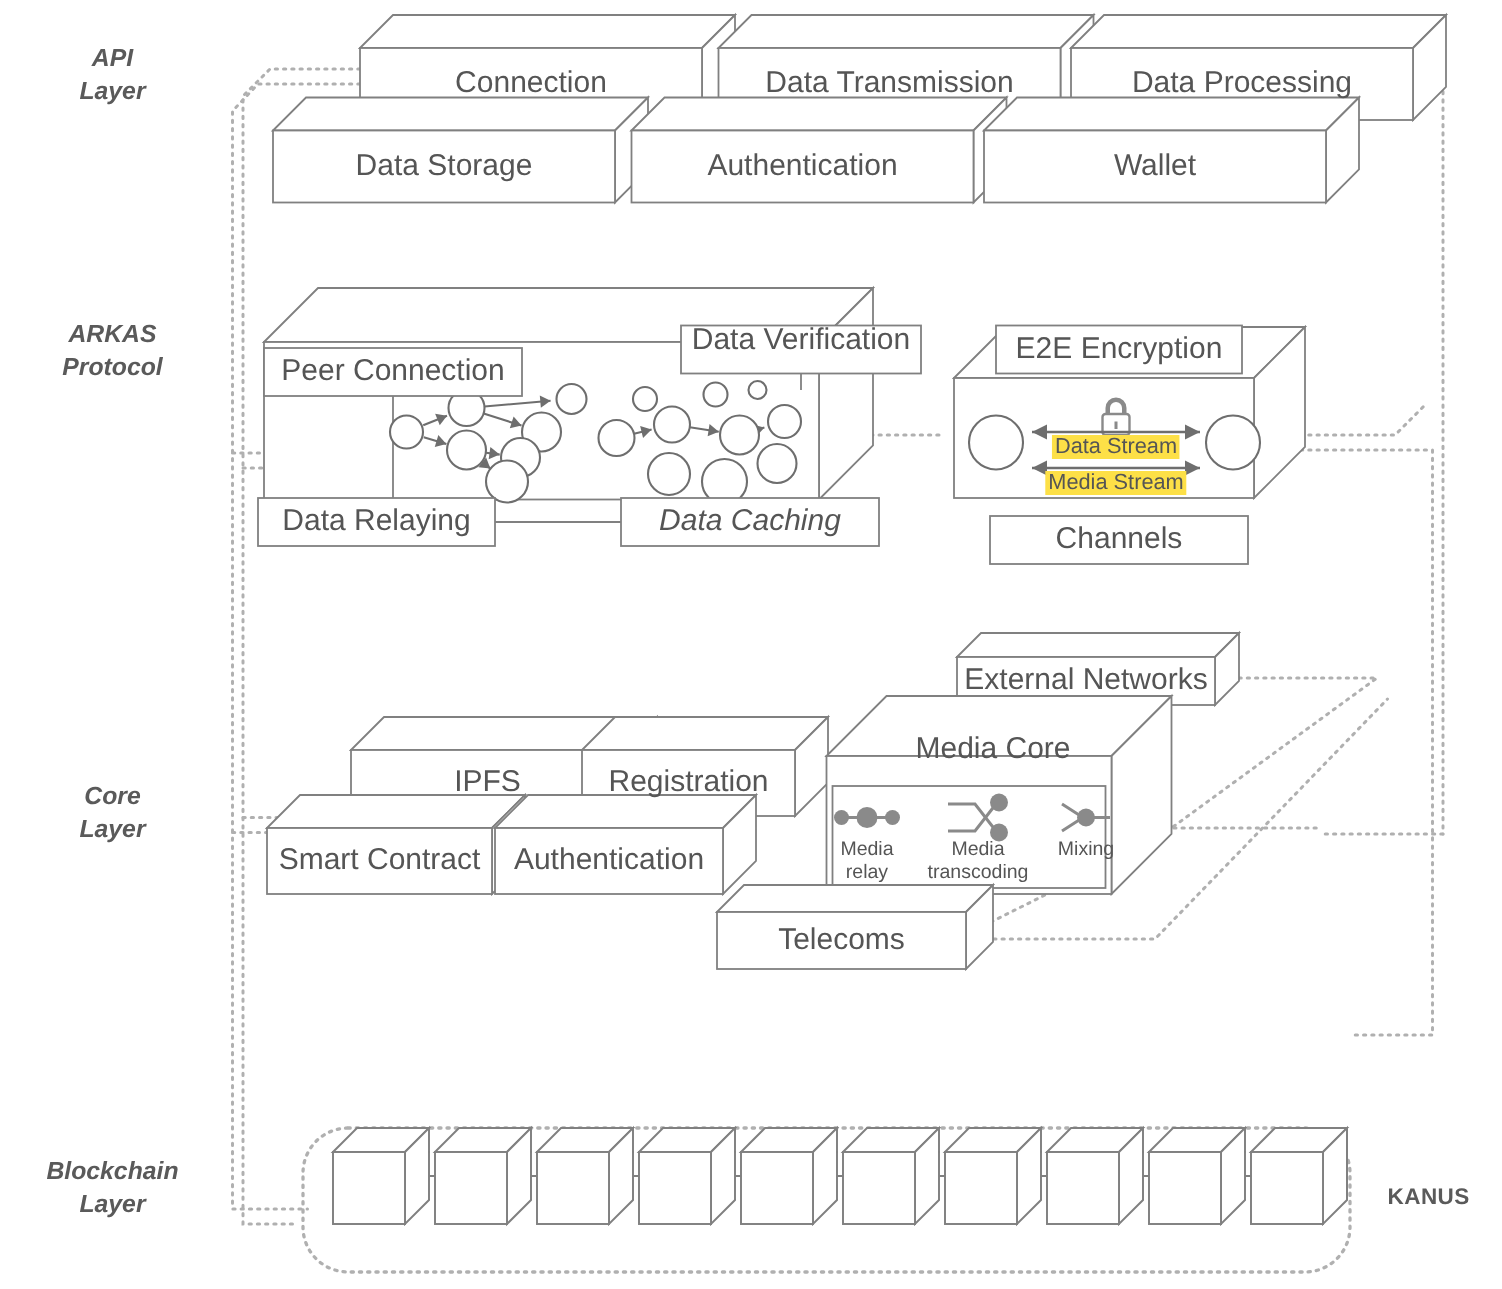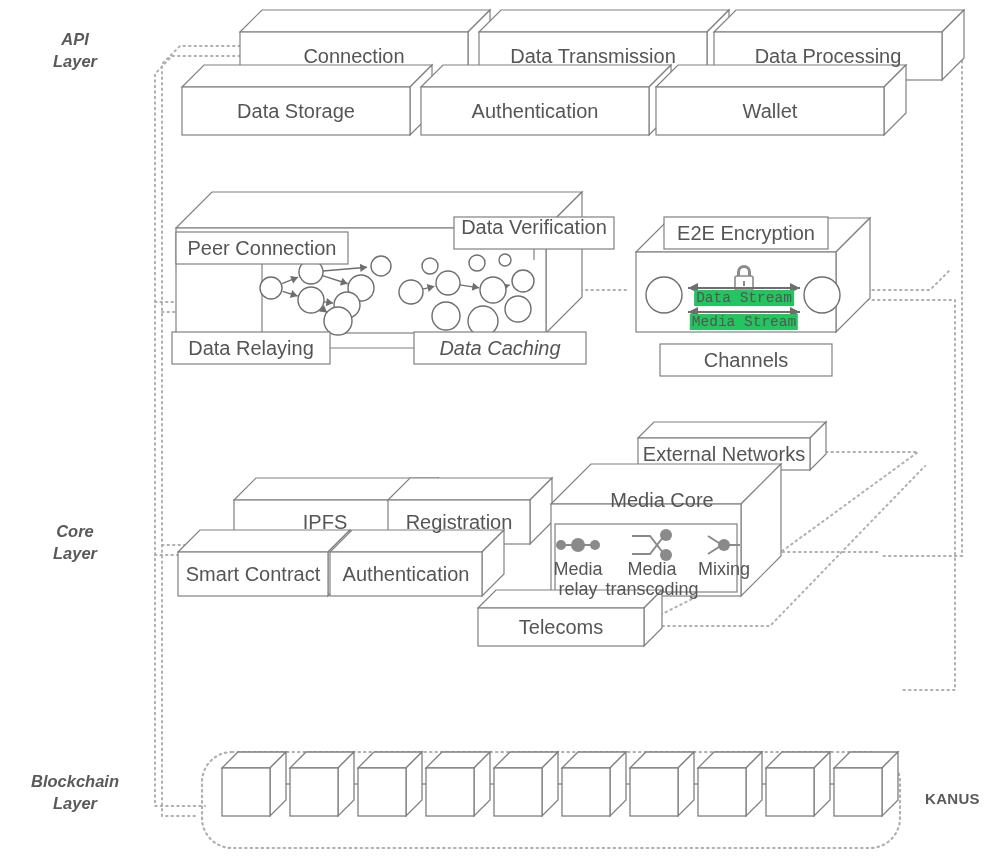--- a/index.html
+++ b/index.html
@@ -36,37 +36,36 @@
     position:absolute;
     font-size:20px;
     color:#555;
     text-align:center;
     white-space:nowrap;
     transform:translate(-50%,-50%);
     pointer-events:none;
   }
   .small-label{
     position:absolute;
-    font-size:18px;
+    font-size:13px;
     color:#555;
     text-align:center;
     line-height:1.12;
     transform:translate(-50%,0);
     white-space:nowrap;
   }
   .stream-label{
     position:absolute;
     font-size:14.5px;
     color:#555;
     text-align:center;
     white-space:nowrap;
     transform:translate(-50%,-50%);
-    background:#22c55e;
+    background:#fde047;
     padding:0 2px;
-    font-family:Liberation Mono, monospace;
   }
 </style>
 </head>
 <body>
 
 <div id="stage">
   <svg id="art" viewBox="0 0 1001 859" xmlns="http://www.w3.org/2000/svg">
       <g>
         <polyline points="240,46 180,46 162,64 162,816 195,816" fill="none" stroke="#b0b0b0" stroke-width="2" stroke-dasharray="1.5 4" stroke-linecap="round"></polyline>
         <polyline points="240,56 172,56 155,74 155,806 205,806" fill="none" stroke="#b0b0b0" stroke-width="2" stroke-dasharray="1.5 4" stroke-linecap="round"></polyline>
@@ -269,20 +268,24 @@
           <polygon points="834,768 850,752 898,752 882,768" fill="#fff" stroke="#808080" stroke-width="1.3"></polygon>
           <polygon points="882,768 898,752 898,800 882,816" fill="#fff" stroke="#808080" stroke-width="1.3"></polygon>
           <rect x="834" y="768" width="48" height="48" fill="#fff" stroke="#808080" stroke-width="1.3"></rect>
         </g>
       </g>
     </svg>
 <div class="layer-label" style="top: 28px;">
       <div>API</div>
       <div>Layer</div>
     </div>
+    <div class="layer-label" style="top: 212px;">
+      <div>ARKAS</div>
+      <div>Protocol</div>
+    </div>
     <div class="layer-label" style="top: 520px;">
       <div>Core</div>
       <div>Layer</div>
     </div>
     <div class="layer-label" style="top: 770px;">
       <div>Blockchain</div>
       <div>Layer</div>
     </div>
     <div class="box-label" style="left: 354px; top: 56px;">Connection</div>
     <div class="box-label" style="left: 593px; top: 56px;">Data Transmission</div>

